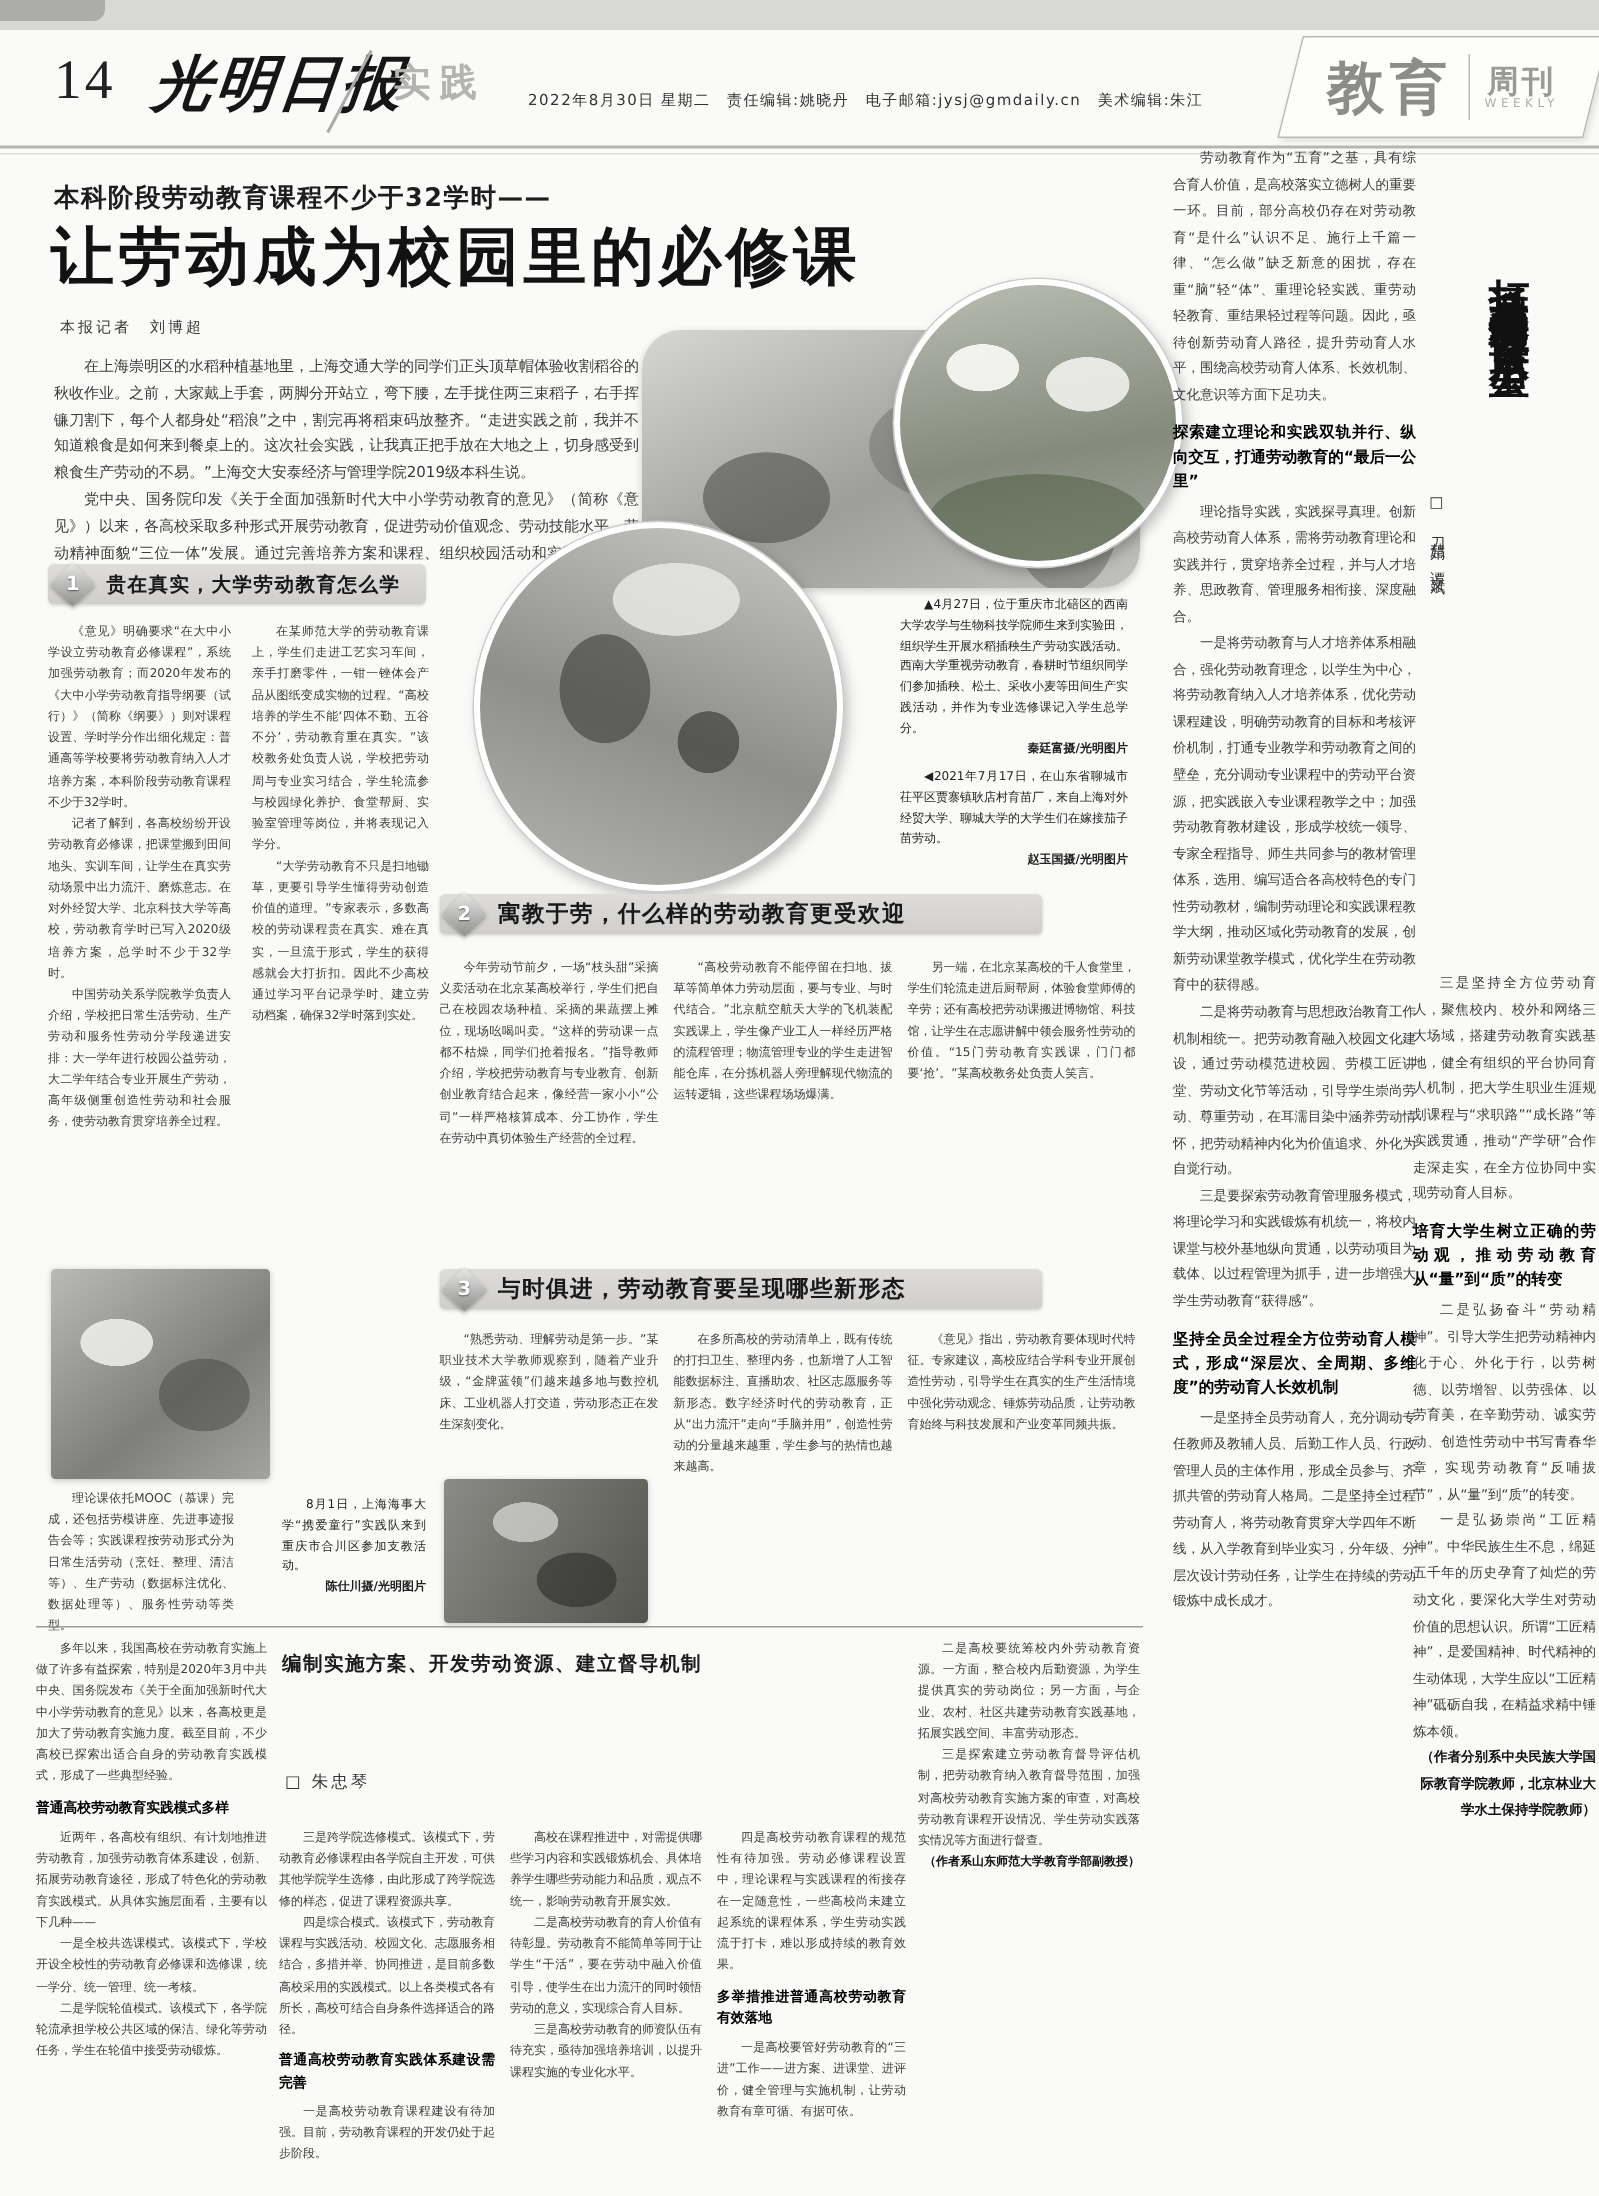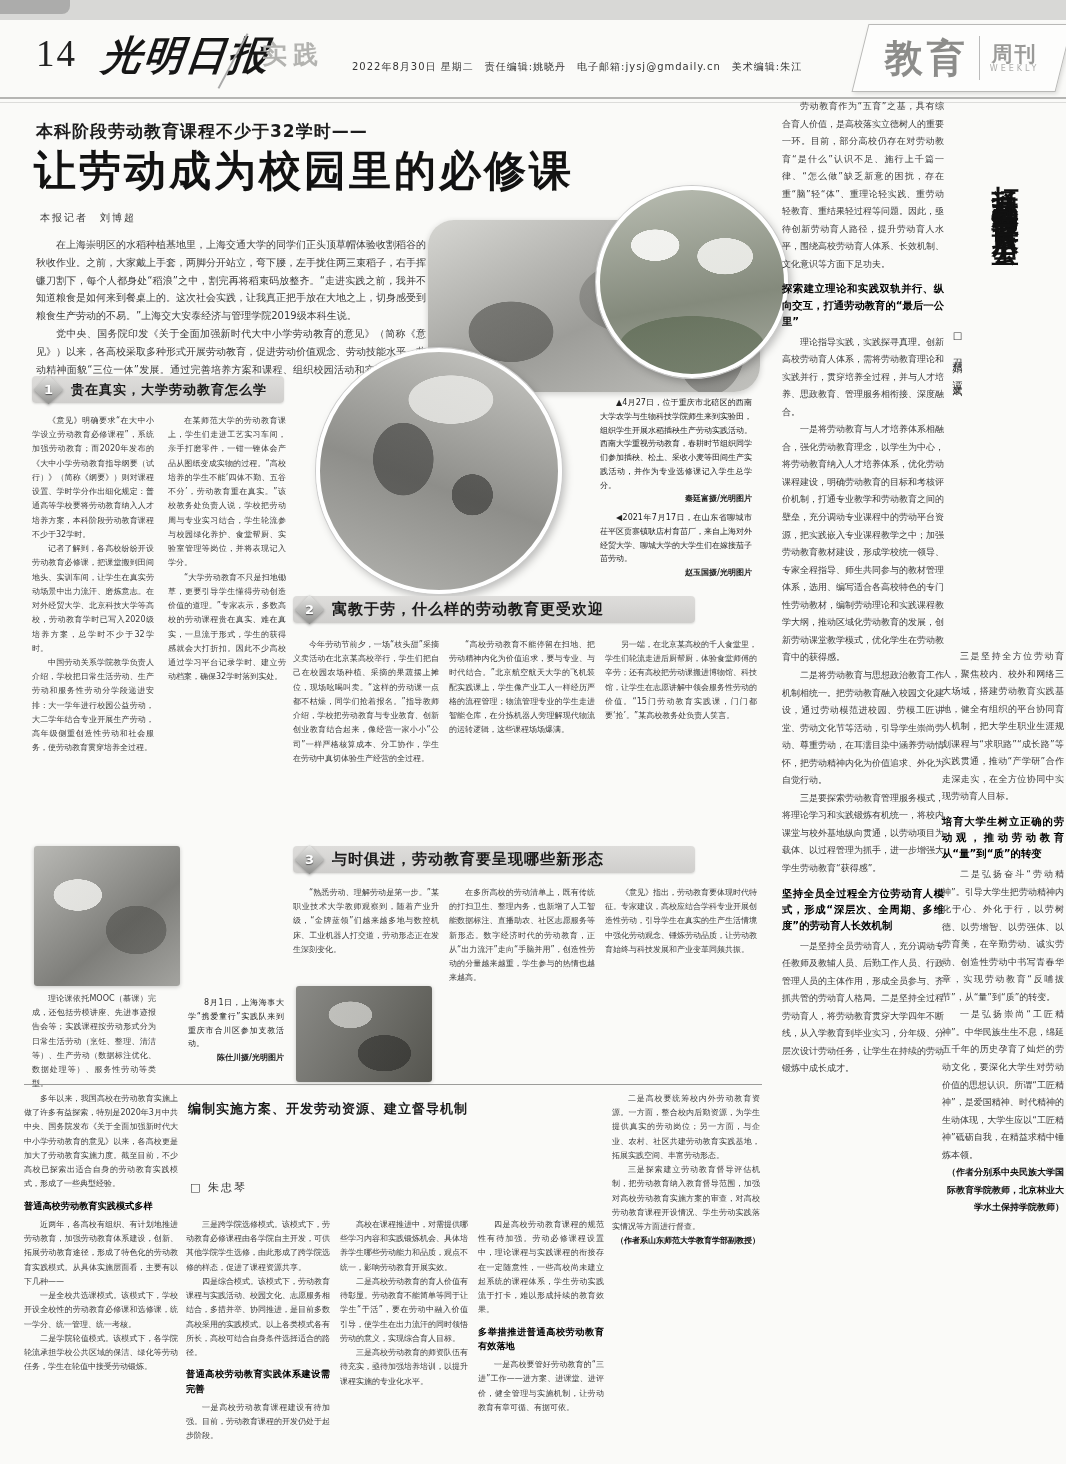--- a/index.html
+++ b/index.html
@@ -179,21 +179,21 @@
   <div class="abs secbar" id="s2bar">
     <span class="diamond">
         <span class="num">2</span>
       </span>
     <span class="t">寓教于劳，什么样的劳动教育更受欢迎</span>
   </div>
   <div class="abs col" id="s2c1">
       <p>今年劳动节前夕，一场“枝头甜”采摘义卖活动在北京某高校举行，学生们把自己在校园农场种植、采摘的果蔬摆上摊位，现场吆喝叫卖。“这样的劳动课一点都不枯燥，同学们抢着报名。”指导教师介绍，学校把劳动教育与专业教育、创新创业教育结合起来，像经营一家小小“公司”一样严格核算成本、分工协作，学生在劳动中真切体验生产经营的全过程。</p>
     </div>
   <div class="abs col" id="s2c2">
-      <p>“高校劳动教育不能停留在扫地、把劳动精神内化为价值追求，要与专业、与时代结合。”北京航空航天大学的飞机装配实践课上，学生像产业工人一样经历严格的流程管理；物流管理专业的学生走进智能仓库，在分拣机器人旁理解现代物流的运转逻辑，这些课程场场爆满。</p>
+      <p>“高校劳动教育不能停留在扫地、拔草等简单体力劳动层面，要与专业、与时代结合。”北京航空航天大学的飞机装配实践课上，学生像产业工人一样经历严格的流程管理；物流管理专业的学生走进智能仓库，在分拣机器人旁理解现代物流的运转逻辑，这些课程场场爆满。</p>
     </div>
   <div class="abs col" id="s2c3">
       <p>另一端，在北京某高校的千人食堂里，学生们轮流走进后厨帮厨，体验食堂师傅的辛劳；还有高校把劳动课搬进博物馆、科技馆，让学生在志愿讲解中领会服务性劳动的价值。“15门劳动教育实践课，门门都要‘抢’。”某高校教务处负责人笑言。</p>
     </div>
 
   <div class="abs secbar" id="s3bar">
     <span class="diamond">
         <span class="num">3</span>
       </span>
     <span class="t">与时俱进，劳动教育要呈现哪些新形态</span>

